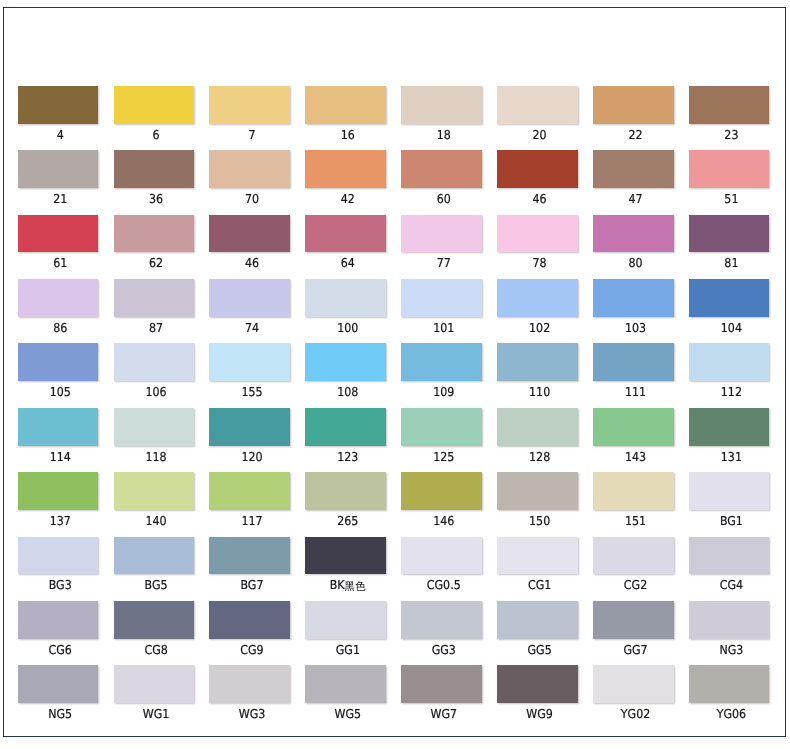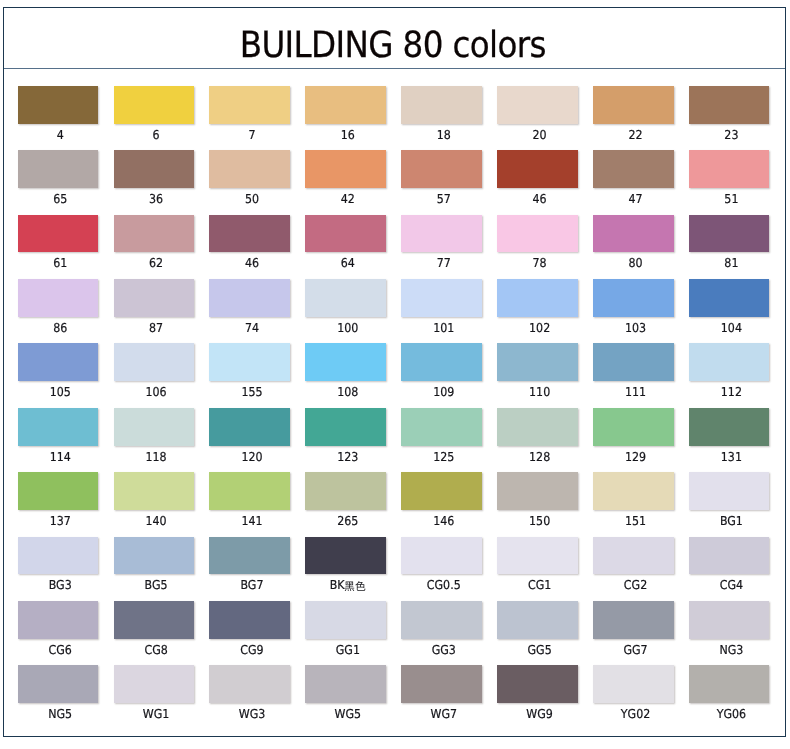--- a/index.html
+++ b/index.html
@@ -59,23 +59,20 @@
     white-space:nowrap;
     will-change:opacity;
   }
   .cjk{display:inline-block;vertical-align:-1.3px;}
   .cjk svg{display:block;}
 </style>
 </head>
 <body>
 
 <div id="sheet">
-  <div id="title-bar">
-    <div id="title">BUILDING 80 colors</div>
-  </div>
   <div id="grid">
       <div class="cell" style="left: 13.45px; top: 16.8px;">
         <div class="chip" style="background: rgb(133, 104, 57);"></div>
         <div class="cap">4</div>
       </div>
       <div class="cell" style="left: 109.33px; top: 16.8px;">
         <div class="chip" style="background: rgb(240, 208, 63);"></div>
         <div class="cap">6</div>
       </div>
       <div class="cell" style="left: 205.21px; top: 16.8px;">
@@ -97,37 +94,37 @@
       <div class="cell" style="left: 588.73px; top: 16.8px;">
         <div class="chip" style="background: rgb(212, 158, 106);"></div>
         <div class="cap">22</div>
       </div>
       <div class="cell" style="left: 684.61px; top: 16.8px;">
         <div class="chip" style="background: rgb(156, 116, 89);"></div>
         <div class="cap">23</div>
       </div>
       <div class="cell" style="left: 13.45px; top: 81.2px;">
         <div class="chip" style="background: rgb(178, 168, 166);"></div>
-        <div class="cap">65</div>
+        <div class="cap">21</div>
       </div>
       <div class="cell" style="left: 109.33px; top: 81.2px;">
         <div class="chip" style="background: rgb(146, 112, 99);"></div>
         <div class="cap">36</div>
       </div>
       <div class="cell" style="left: 205.21px; top: 81.2px;">
         <div class="chip" style="background: rgb(223, 188, 160);"></div>
-        <div class="cap">50</div>
+        <div class="cap">70</div>
       </div>
       <div class="cell" style="left: 301.09px; top: 81.2px;">
         <div class="chip" style="background: rgb(232, 150, 102);"></div>
         <div class="cap">42</div>
       </div>
       <div class="cell" style="left: 396.97px; top: 81.2px;">
         <div class="chip" style="background: rgb(205, 134, 112);"></div>
-        <div class="cap">57</div>
+        <div class="cap">60</div>
       </div>
       <div class="cell" style="left: 492.85px; top: 81.2px;">
         <div class="chip" style="background: rgb(164, 64, 44);"></div>
         <div class="cap">46</div>
       </div>
       <div class="cell" style="left: 588.73px; top: 81.2px;">
         <div class="chip" style="background: rgb(161, 126, 107);"></div>
         <div class="cap">47</div>
       </div>
       <div class="cell" style="left: 684.61px; top: 81.2px;">
@@ -249,37 +246,37 @@
       <div class="cell" style="left: 396.97px; top: 338.8px;">
         <div class="chip" style="background: rgb(155, 207, 183);"></div>
         <div class="cap">125</div>
       </div>
       <div class="cell" style="left: 492.85px; top: 338.8px;">
         <div class="chip" style="background: rgb(187, 207, 195);"></div>
         <div class="cap">128</div>
       </div>
       <div class="cell" style="left: 588.73px; top: 338.8px;">
         <div class="chip" style="background: rgb(135, 200, 142);"></div>
-        <div class="cap">129</div>
+        <div class="cap">143</div>
       </div>
       <div class="cell" style="left: 684.61px; top: 338.8px;">
         <div class="chip" style="background: rgb(96, 132, 108);"></div>
         <div class="cap">131</div>
       </div>
       <div class="cell" style="left: 13.45px; top: 403.2px;">
         <div class="chip" style="background: rgb(143, 192, 94);"></div>
         <div class="cap">137</div>
       </div>
       <div class="cell" style="left: 109.33px; top: 403.2px;">
         <div class="chip" style="background: rgb(207, 220, 154);"></div>
         <div class="cap">140</div>
       </div>
       <div class="cell" style="left: 205.21px; top: 403.2px;">
         <div class="chip" style="background: rgb(178, 208, 117);"></div>
-        <div class="cap">141</div>
+        <div class="cap">117</div>
       </div>
       <div class="cell" style="left: 301.09px; top: 403.2px;">
         <div class="chip" style="background: rgb(189, 195, 158);"></div>
         <div class="cap">265</div>
       </div>
       <div class="cell" style="left: 396.97px; top: 403.2px;">
         <div class="chip" style="background: rgb(176, 173, 78);"></div>
         <div class="cap">146</div>
       </div>
       <div class="cell" style="left: 492.85px; top: 403.2px;">

